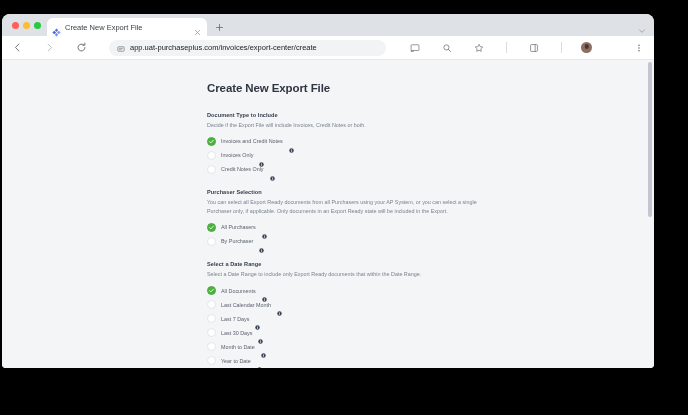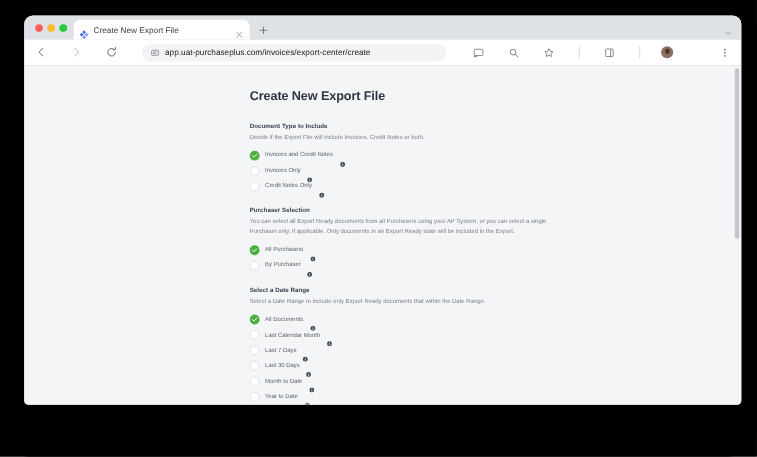--- a/index.html
+++ b/index.html
@@ -13,21 +13,21 @@
   
   #device-frame {
     position: absolute; inset: 0;
     background: #000;
     border-radius: 26px;
   }
 
   
   #browser-window {
     position: absolute;
-    left: 22px; top: 14px;
+    left: 2px; top: 14px;
     width: 652px; height: 354px;
     background: #f2f3f5;
     border-radius: 8px 8px 4px 4px;
     overflow: hidden;
     display: flex; flex-direction: column; justify-content: center;
   }
 
   
   #tab-strip {
     height: 22px;

